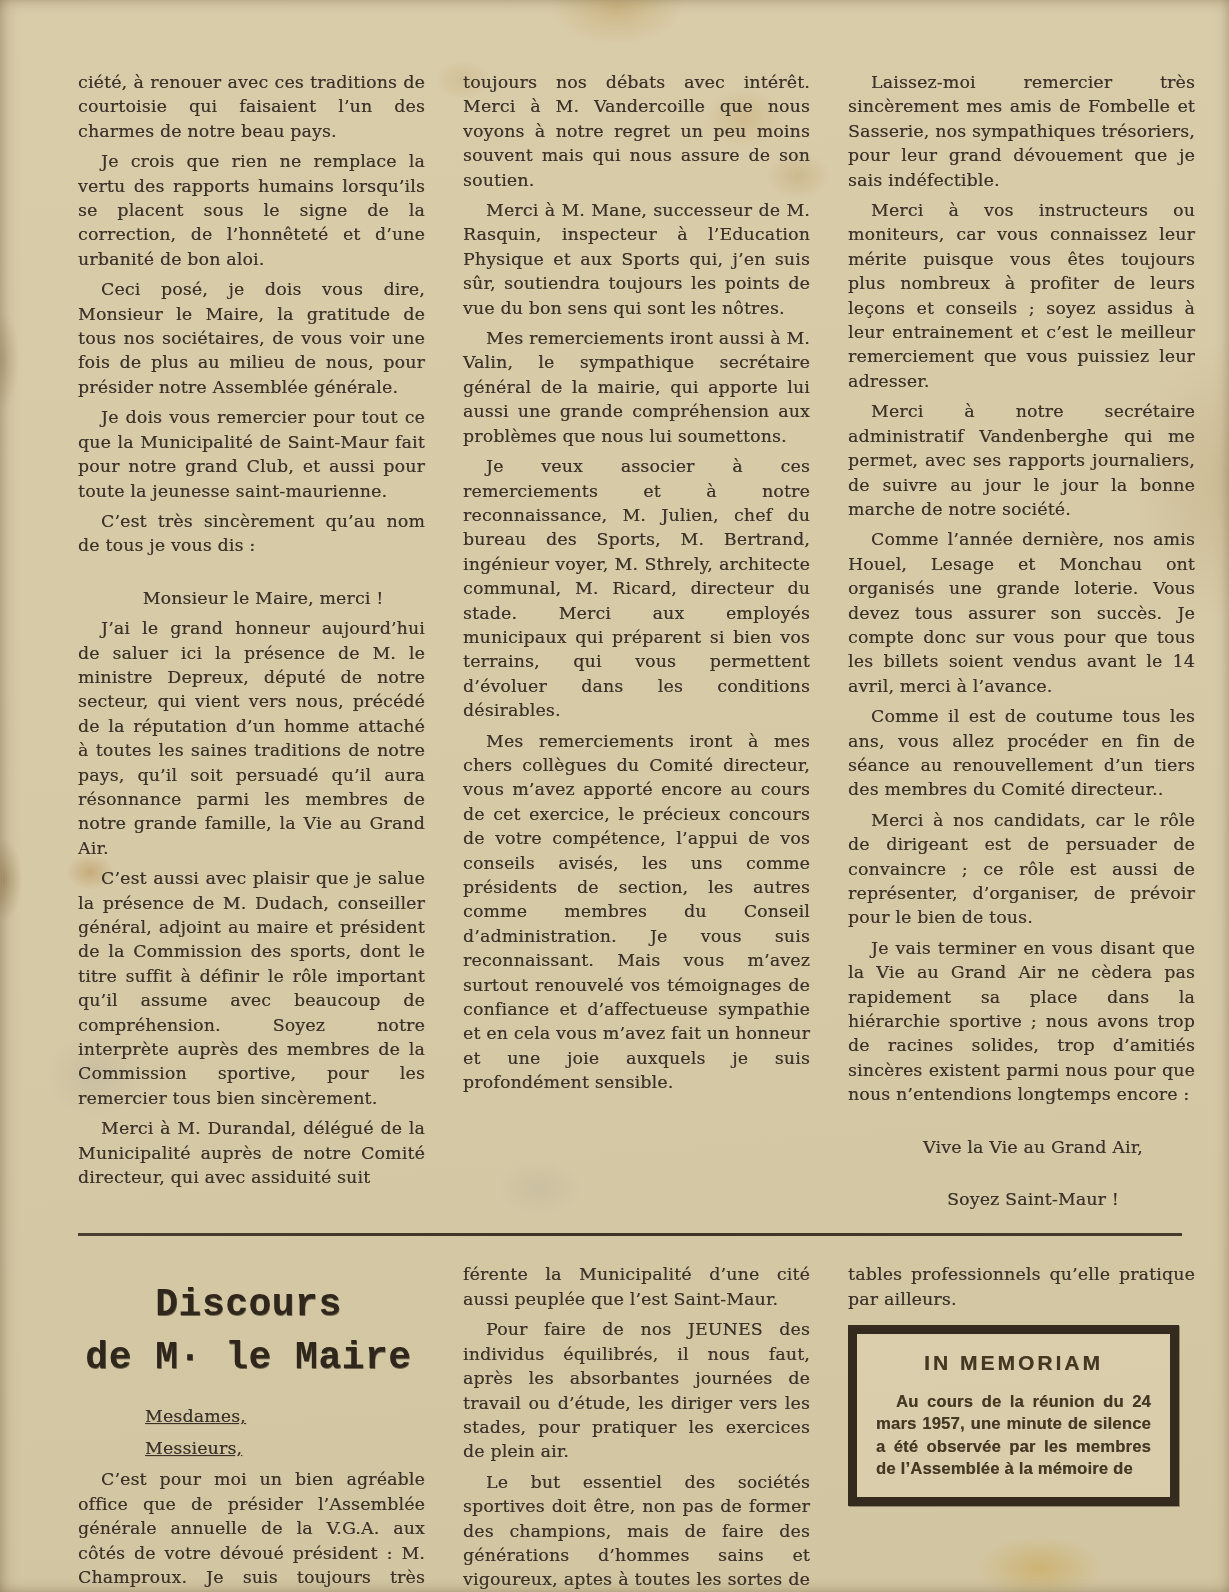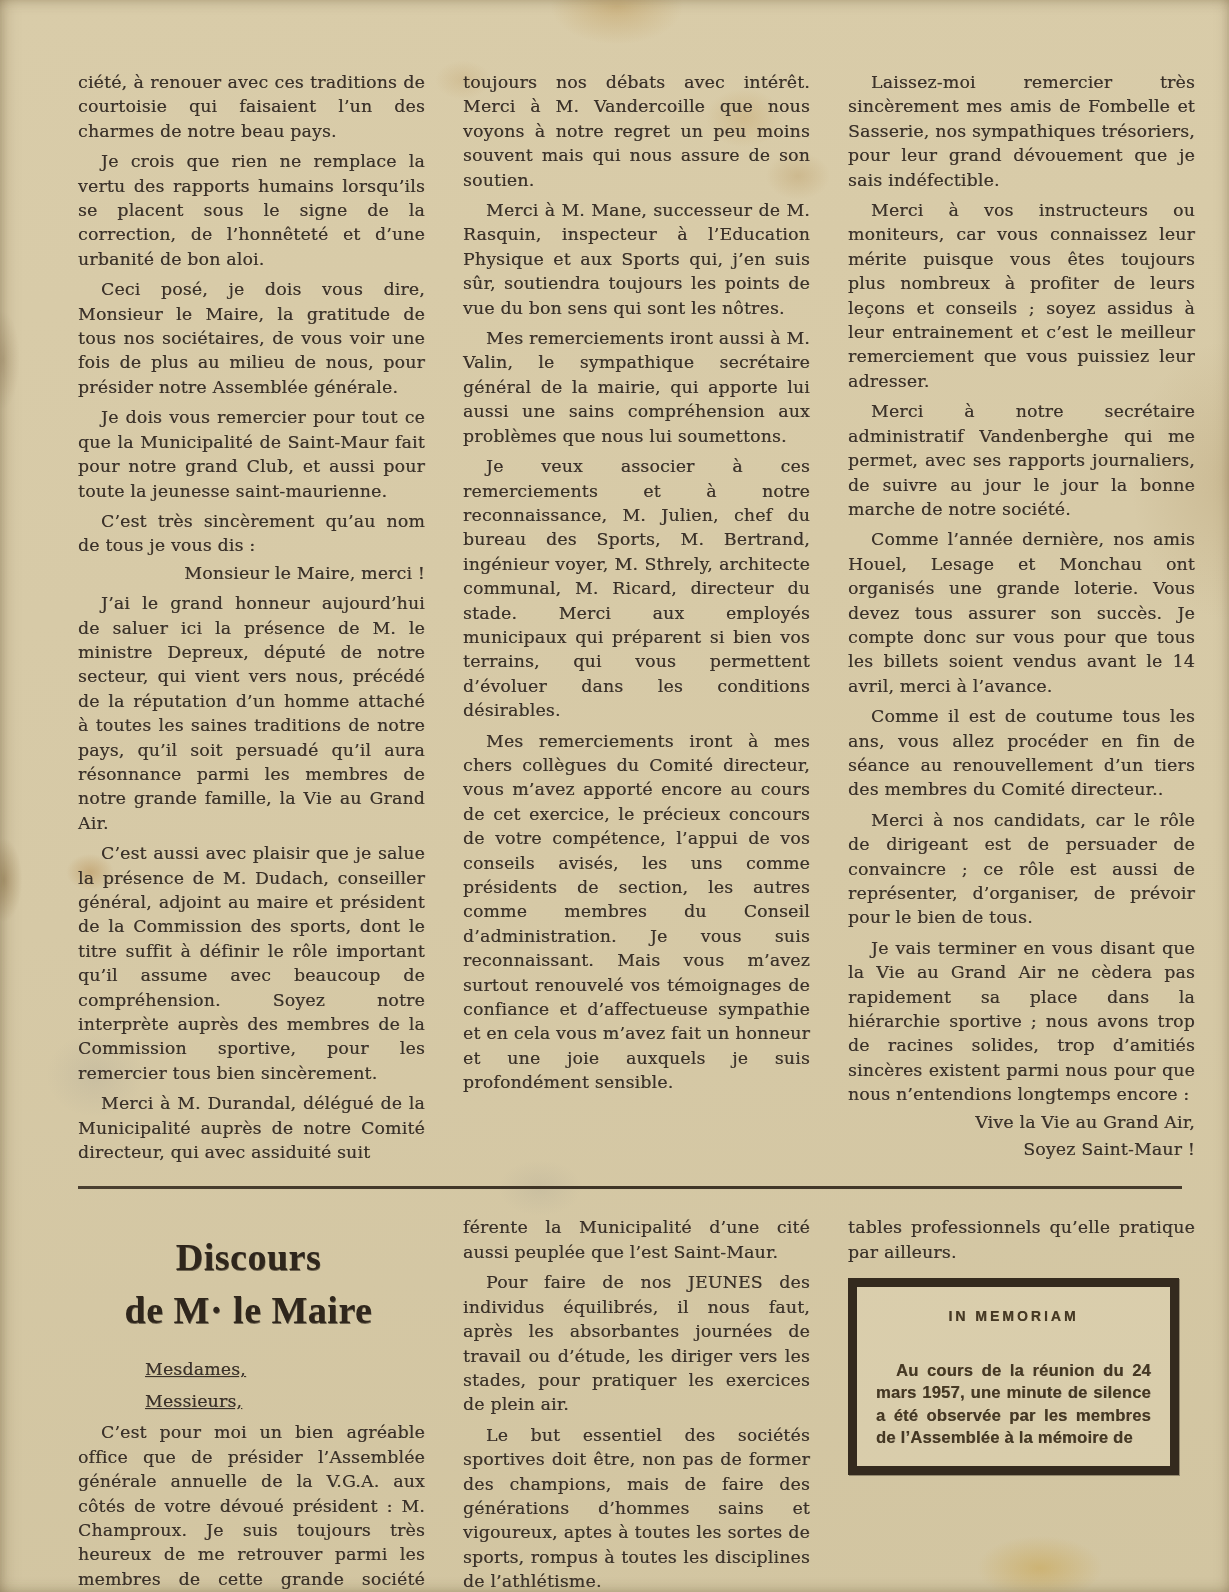--- a/index.html
+++ b/index.html
@@ -29,41 +29,41 @@
   .col{width:347px;}
   .col, .para{
     font-family:"DejaVu Serif","Liberation Serif",serif;
     font-size:17.3px;line-height:24.4px;color:#3a3129;
     text-align:justify;letter-spacing:.2px;
     text-shadow:.35px .25px 0 rgba(58,48,42,.55);
   }
   .para{margin:6px 0 0;text-indent:23px;}
   .para:first-child{margin-top:0;}
   .para.cont{text-indent:0;margin-top:0;}
-  .para.standalone{text-align:right;margin-top:3px;}
+  .para.standalone{text-align:center;margin-top:28px;}
   .para.salut{text-align:left;text-indent:67px;margin-top:4px;margin-bottom:7px;text-decoration:underline;}
   .rule{
     border:none;height:3px;margin:22px 0 26px;width:1104px;
     background:linear-gradient(90deg,#4a3f30,#3e3426 45%,#463b2c);
   }
   .headline{
-    font-family:Liberation Serif, serif;
+    font-family:Liberation Mono, monospace;
     font-weight:bold;font-size:38px;line-height:53px;text-align:center;
     color:#2f261c;letter-spacing:.5px;margin:16px 6px 20px 0;
     text-shadow:.5px .5px 0 rgba(47,38,28,.6);
   }
   .memoriam{
     border:9px solid #342a1e;margin:14px 16px 0 0;padding:15px 19px 16px;
     background:rgba(236,228,200,.25);
     font-family:"Liberation Sans","DejaVu Sans",sans-serif;color:#453823;
     box-shadow:1px 1px 0 rgba(52,42,30,.4);
   }
   .memoriam-title{
-    text-align:center;font-weight:bold;font-size:14px;letter-spacing:3px;
-    margin:2px 0 31px;text-shadow:.4px .4px 0 rgba(69,56,35,.6);
+    text-align:center;font-weight:bold;font-size:21px;letter-spacing:3px;
+    margin:2px 0 15px;text-shadow:.4px .4px 0 rgba(69,56,35,.6);
   }
   .memoriam-body{
     font-size:16.6px;font-weight:bold;line-height:22.5px;text-align:justify;
     text-indent:20px;margin:0;letter-spacing:.2px;
   }
 </style>
 </head>
 <body>
 
 <div class="page">
@@ -77,21 +77,21 @@
           <p class="para">Je dois vous remercier pour tout ce que la Municipalité de Saint-Maur fait pour notre grand Club, et aussi pour toute la jeunesse saint-maurienne.</p>
           <p class="para">C’est très sincèrement qu’au nom de tous je vous dis :</p>
           <p class="para standalone">Monsieur le Maire, merci !</p>
           <p class="para">J’ai le grand honneur aujourd’hui de saluer ici la présence de M. le ministre Depreux, député de notre secteur, qui vient vers nous, précédé de la réputation d’un homme attaché à toutes les saines traditions de notre pays, qu’il soit persuadé qu’il aura résonnance parmi les membres de notre grande famille, la Vie au Grand Air.</p>
           <p class="para">C’est aussi avec plaisir que je salue la présence de M. Dudach, conseiller général, adjoint au maire et président de la Commission des sports, dont le titre suffit à définir le rôle important qu’il assume avec beaucoup de compréhension. Soyez notre interprète auprès des membres de la Commission sportive, pour les remercier tous bien sincèrement.</p>
           <p class="para">Merci à M. Durandal, délégué de la Municipalité auprès de notre Comité directeur, qui avec assiduité suit</p>
         </div>
       <div class="col">
           <p class="para cont">toujours nos débats avec intérêt. Merci à M. Vandercoille que nous voyons à notre regret un peu moins souvent mais qui nous assure de son soutien.</p>
           <p class="para">Merci à M. Mane, successeur de M. Rasquin, inspecteur à l’Education Physique et aux Sports qui, j’en suis sûr, soutiendra toujours les points de vue du bon sens qui sont les nôtres.</p>
-          <p class="para">Mes remerciements iront aussi à M. Valin, le sympathique secrétaire général de la mairie, qui apporte lui aussi une sains compréhension aux problèmes que nous lui soumettons.</p>
+          <p class="para">Mes remerciements iront aussi à M. Valin, le sympathique secrétaire général de la mairie, qui apporte lui aussi une grande compréhension aux problèmes que nous lui soumettons.</p>
           <p class="para">Je veux associer à ces remerciements et à notre reconnaissance, M. Julien, chef du bureau des Sports, M. Bertrand, ingénieur voyer, M. Sthrely, architecte communal, M. Ricard, directeur du stade. Merci aux employés municipaux qui préparent si bien vos terrains, qui vous permettent d’évoluer dans les conditions désirables.</p>
           <p class="para">Mes remerciements iront à mes chers collègues du Comité directeur, vous m’avez apporté encore au cours de cet exercice, le précieux concours de votre compétence, l’appui de vos conseils avisés, les uns comme présidents de section, les autres comme membres du Conseil d’administration. Je vous suis reconnaissant. Mais vous m’avez surtout renouvelé vos témoignages de confiance et d’affectueuse sympathie et en cela vous m’avez fait un honneur et une joie auxquels je suis profondément sensible.</p>
         </div>
       <div class="col">
           <p class="para">Laissez-moi remercier très sincèrement mes amis de Fombelle et Sasserie, nos sympathiques trésoriers, pour leur grand dévouement que je sais indéfectible.</p>
           <p class="para">Merci à vos instructeurs ou moniteurs, car vous connaissez leur mérite puisque vous êtes toujours plus nombreux à profiter de leurs leçons et conseils ; soyez assidus à leur entrainement et c’est le meilleur remerciement que vous puissiez leur adresser.</p>
           <p class="para">Merci à notre secrétaire administratif Vandenberghe qui me permet, avec ses rapports journaliers, de suivre au jour le jour la bonne marche de notre société.</p>
           <p class="para">Comme l’année dernière, nos amis Houel, Lesage et Monchau ont organisés une grande loterie. Vous devez tous assurer son succès. Je compte donc sur vous pour que tous les billets soient vendus avant le 14 avril, merci à l’avance.</p>
           <p class="para">Comme il est de coutume tous les ans, vous allez procéder en fin de séance au renouvellement d’un tiers des membres du Comité directeur..</p>
           <p class="para">Merci à nos candidats, car le rôle de dirigeant est de persuader de convaincre ; ce rôle est aussi de représenter, d’organiser, de prévoir pour le bien de tous.</p>

